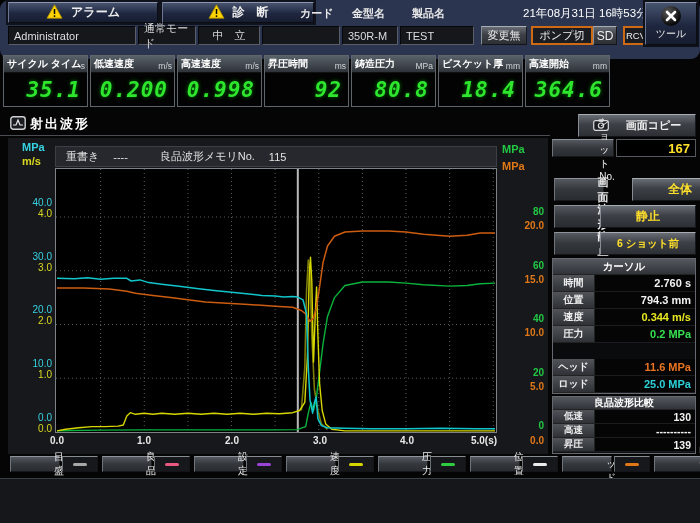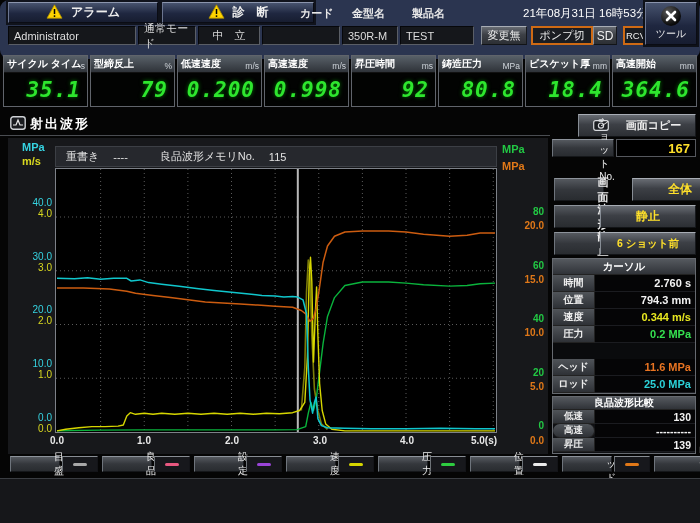--- a/index.html
+++ b/index.html
@@ -157,27 +157,20 @@
     </div>
   </div>
 
   <div id="tiles">
     <div class="tile">
       <div class="tile-top">
           <span class="tile-label">サイクル タイム</span>
           <span class="tile-unit">s</span>
         </div>
       <div class="tile-val">35.1</div>
-    </div>
-    <div class="tile">
-      <div class="tile-top">
-          <span class="tile-label">型締反上</span>
-          <span class="tile-unit">%</span>
-        </div>
-      <div class="tile-val">79</div>
     </div>
     <div class="tile">
       <div class="tile-top">
           <span class="tile-label">低速速度</span>
           <span class="tile-unit">m/s</span>
         </div>
       <div class="tile-val">0.200</div>
     </div>
     <div class="tile">
       <div class="tile-top">
@@ -395,21 +388,21 @@
     </div>
   </div>
 
   <div class="sb-box" style="top:396px;height:58px;">
     <div class="sb-head" style="height:13px;font-size:10px;">良品波形比較</div>
     <div class="sb-row" style="height:14px;">
       <div class="sb-row-label" style="font-size:9.5px;">低速</div>
       <div class="sb-row-val" style="color:#f2f2f2;font-size:10.5px;">130</div>
     </div>
     <div class="sb-row" style="height:14px;">
-      <div class="sb-row-label" style="font-size:9.5px;border-radius:7px;">高速</div>
+      <div class="sb-row-label" style="font-size:9.5px;">高速</div>
       <div class="sb-row-val" style="color:#f2f2f2;font-size:10.5px;">----------</div>
     </div>
     <div class="sb-row" style="height:14px;">
       <div class="sb-row-label" style="font-size:9.5px;">昇圧</div>
       <div class="sb-row-val" style="color:#f2f2f2;font-size:10.5px;">139</div>
     </div>
   </div>
 
   <div id="bottombar">
     

